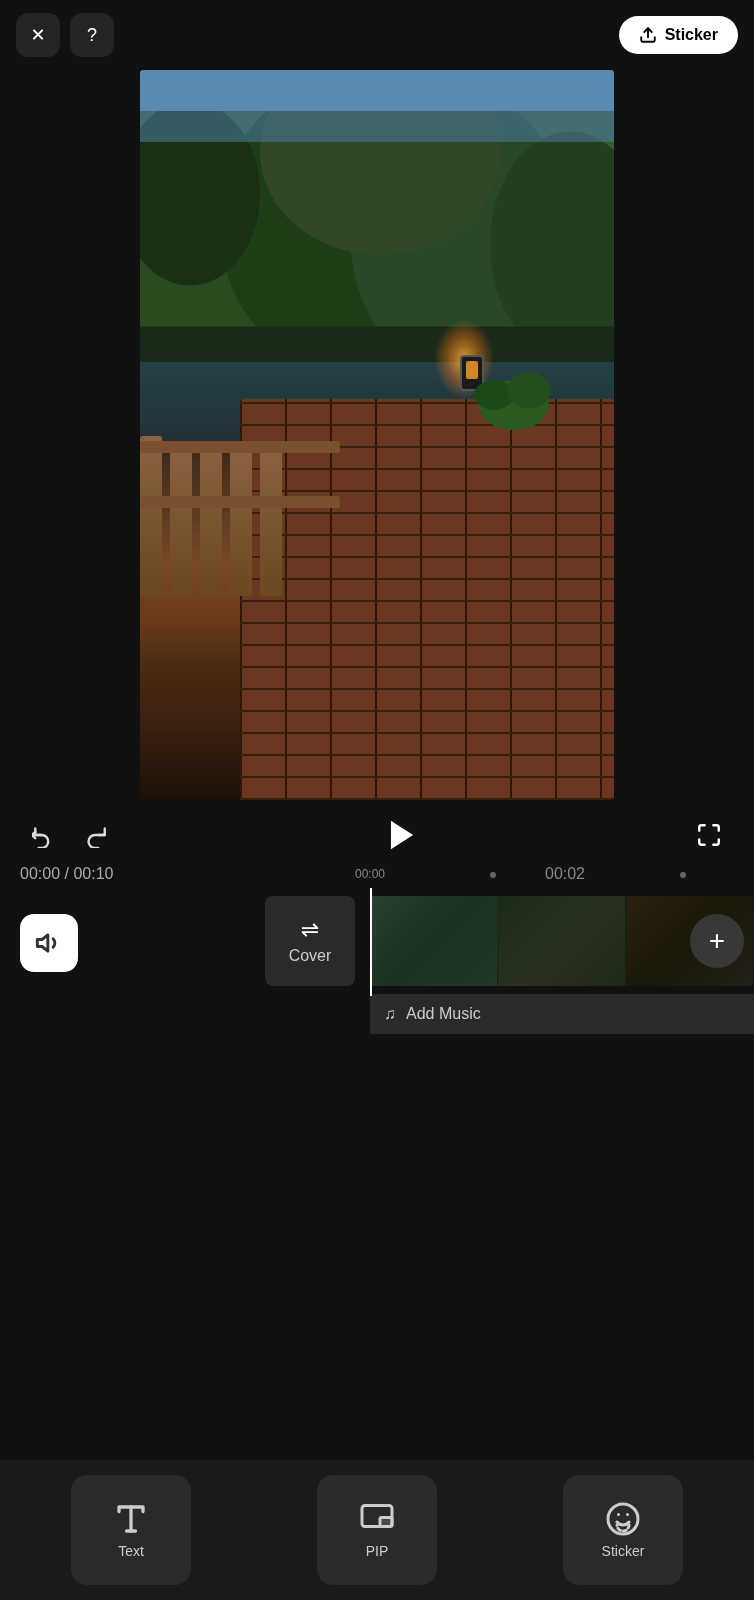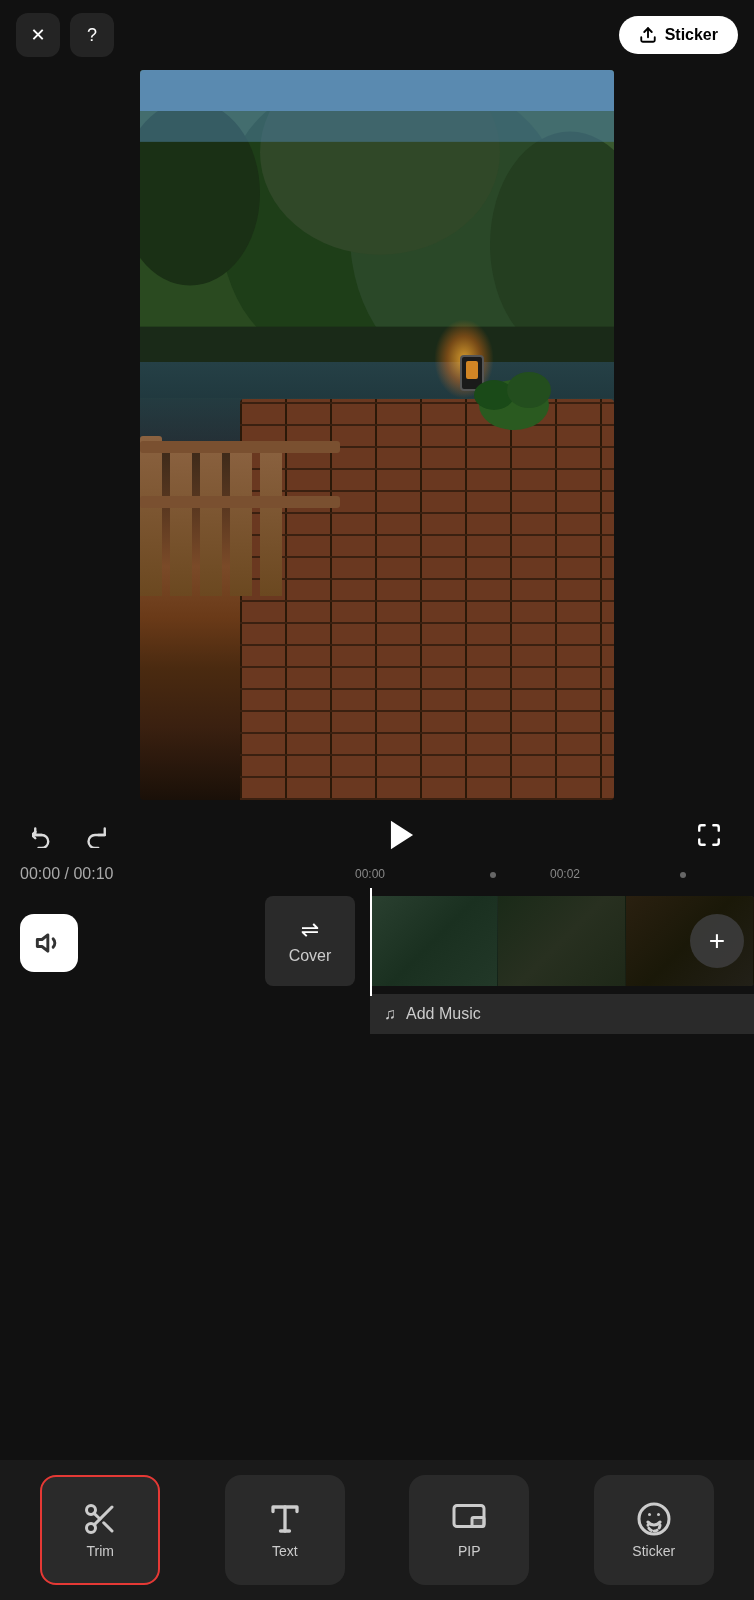--- a/index.html
+++ b/index.html
@@ -224,21 +224,21 @@
       left: 20px;
     }
     .timecode-bar-00 {
       font-size: 12px;
       color: #888;
       position: absolute;
       left: 370px;
       transform: translateX(-50%);
     }
     .timecode-bar-02 {
-      font-size: 12px;
+      font-size: 16px;
       color: #888;
       position: absolute;
       left: 565px;
       transform: translateX(-50%);
     }
     .timeline-tracks {
       position: relative;
       height: 100px;
       margin-top: 8px;
     }
@@ -521,30 +521,20 @@
     </button>
 
     <div class="add-music-row">
       <span class="music-note">♫</span>
       <span class="music-label">Add Music</span>
     </div>
   </div>
 </div>
 
 <div class="bottom-toolbar">
-  <div class="tool-item active">
-    <svg width="36" height="36" viewBox="0 0 24 24" fill="none" stroke="#ccc" stroke-width="2" stroke-linecap="round" stroke-linejoin="round">
-      <circle cx="6" cy="6" r="3"></circle>
-      <circle cx="6" cy="18" r="3"></circle>
-      <line x1="20" y1="4" x2="8.12" y2="15.88"></line>
-      <line x1="14.47" y1="14.48" x2="20" y2="20"></line>
-      <line x1="7.88" y1="8.12" x2="12" y2="12"></line>
-    </svg>
-    <span class="tool-label">Trim</span>
-  </div>
 
 
   <div class="tool-item">
     <svg width="36" height="36" viewBox="0 0 24 24" fill="none" stroke="#ccc" stroke-width="2.2" stroke-linecap="round" stroke-linejoin="round">
       <polyline points="4 7 4 4 20 4 20 7"></polyline>
       <line x1="9" y1="20" x2="15" y2="20"></line>
       <line x1="12" y1="4" x2="12" y2="20"></line>
     </svg>
     <span class="tool-label">Text</span>
   </div>

